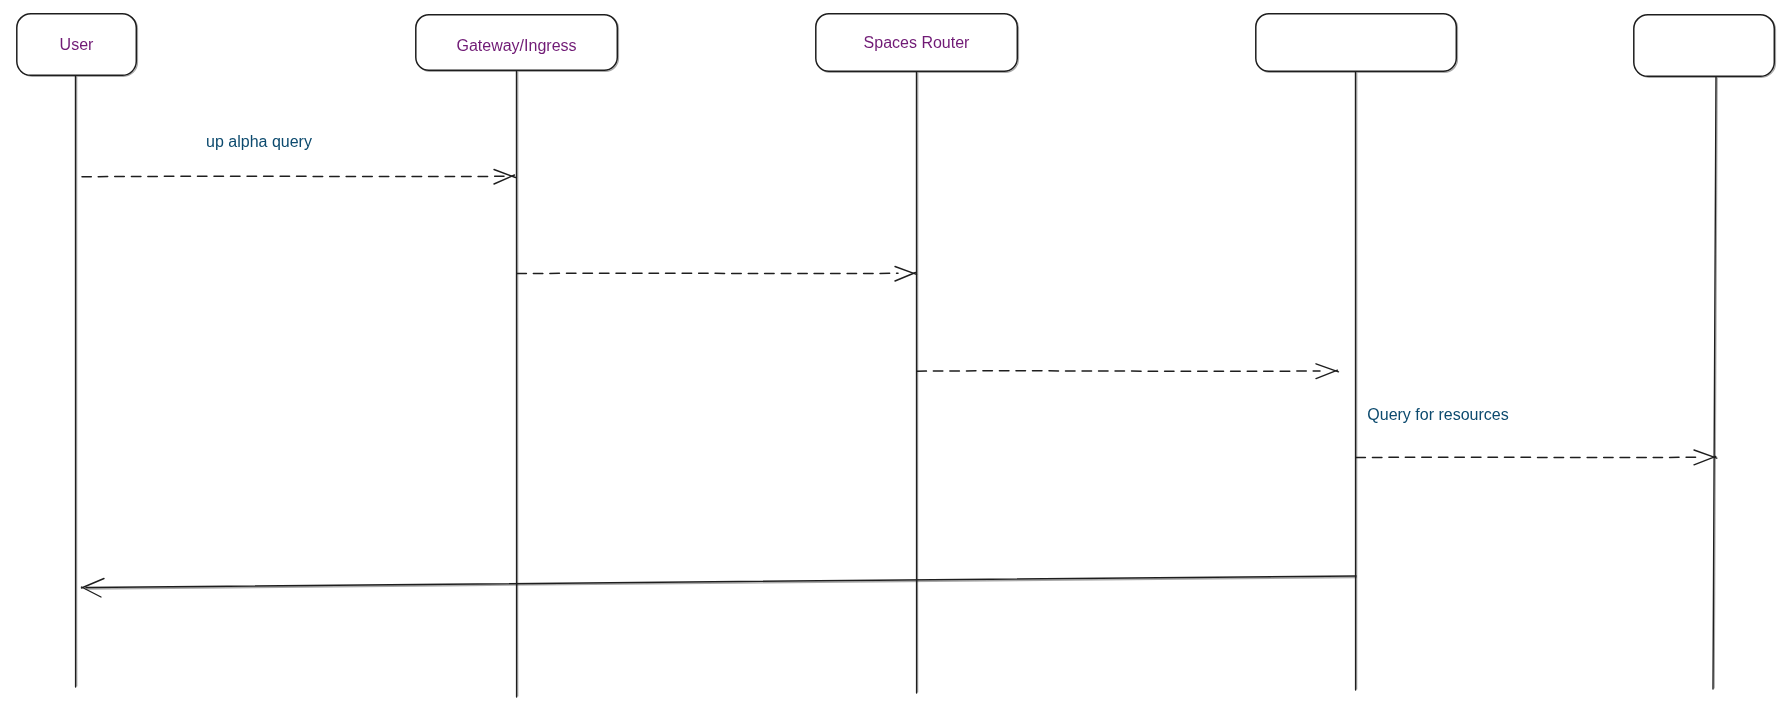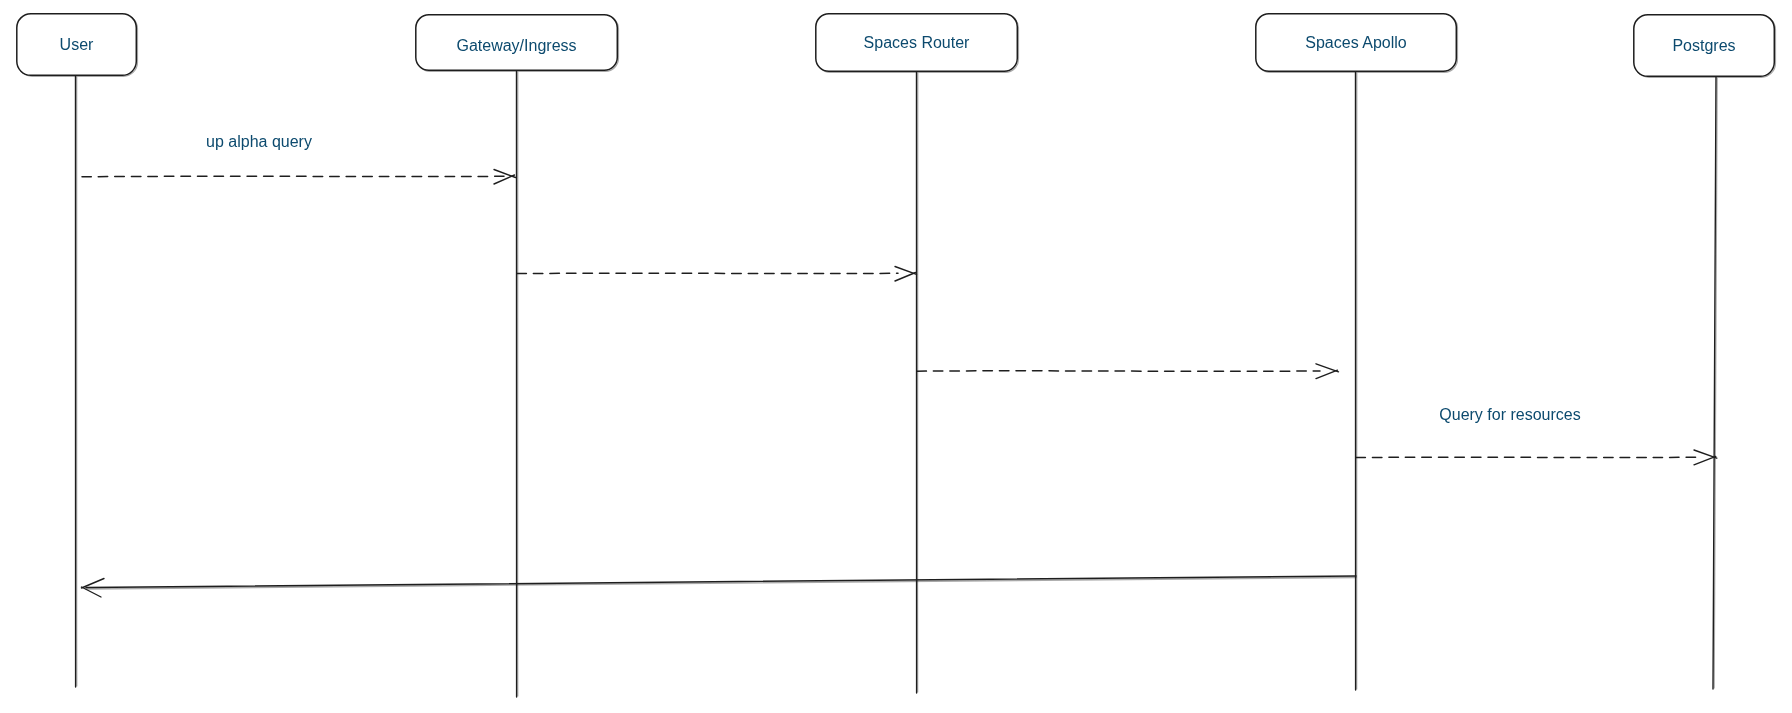--- a/index.html
+++ b/index.html
@@ -16,21 +16,21 @@
     position: absolute;
     left: 0; top: 0;
   }
   .actor-label {
     position: absolute;
     display: flex;
     align-items: center;
     justify-content: center;
     font-size: 16px;
     line-height: 1.2;
-    color: #0c4a6e;
+    color: #701a75;
     white-space: nowrap;
     pointer-events: none;
   }
   .msg-label {
     position: absolute;
     font-size: 16px;
     line-height: 1.25;
     color: #0c4a6e;
     text-align: center;
     white-space: nowrap;
@@ -120,21 +120,19 @@
       <path class="stroke" stroke-width="1.4" d="M101,597 L81.5,587"></path>
     </g>
   </svg>
 
   <div class="actor-label" style="left:16px; top:13px; width:121px; height:63px;">User</div>
 
   <div class="actor-label" style="left:415px; top:14px; width:203px; height:64px;">Gateway/Ingress</div>
 
   <div class="actor-label" style="left:815px; top:13px; width:203px; height:59px;">Spaces Router</div>
 
-  <div class="actor-label" style="left:1255px; top:13px; width:202px; height:59px;">Spaces Apollo</div>
 
-  <div class="actor-label" style="left:1633px; top:14px; width:142px; height:63px;">Postgres</div>
 
   <div class="msg-label" style="left:179px; top:132px; width:160px;">up alpha query</div>
 
-  <div class="msg-label" style="left:1420px; top:405px; width:180px;">Query for resources</div>
+  <div class="msg-label" style="left:1348px; top:405px; width:180px;">Query for resources</div>
 
 </div>
 
 </body></html>

